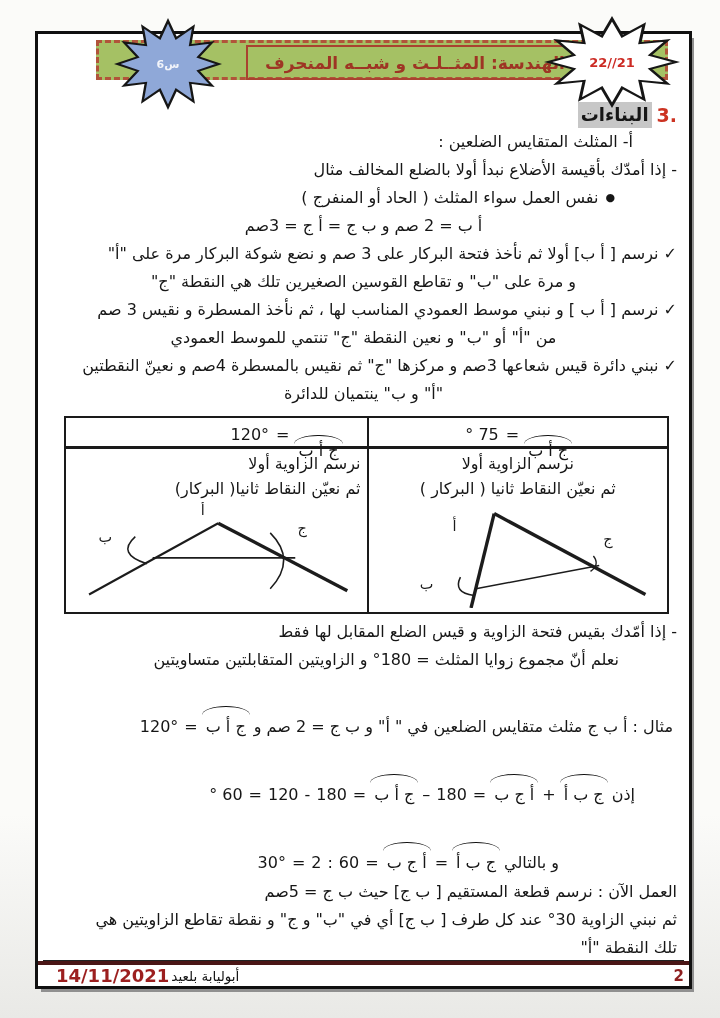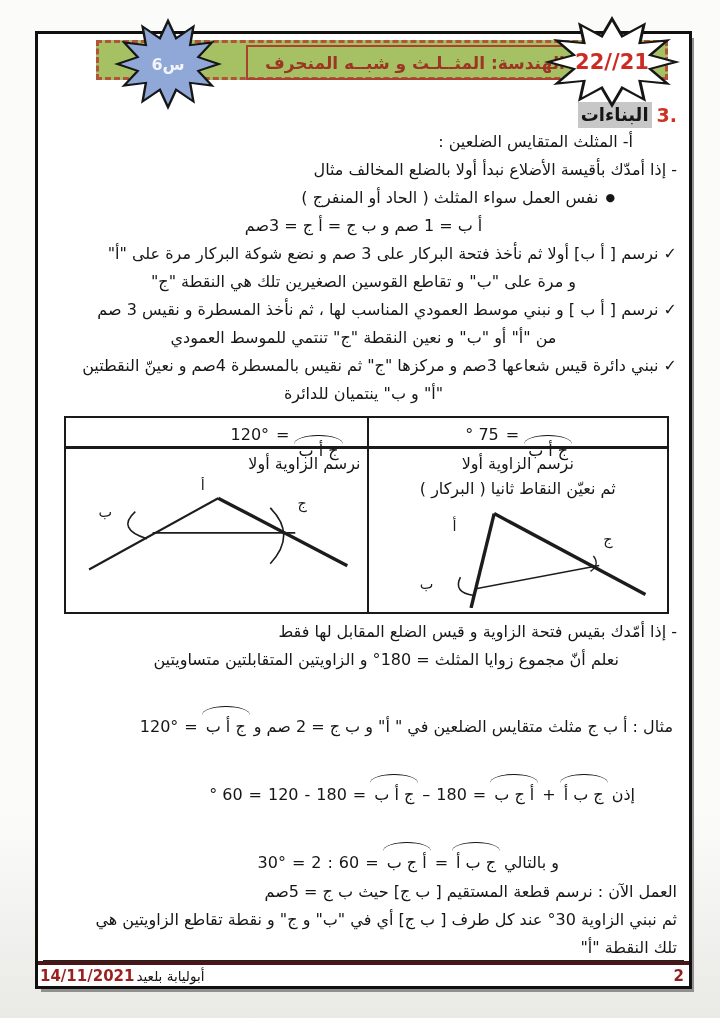--- a/index.html
+++ b/index.html
@@ -24,28 +24,28 @@
     border:2px solid #a94330;display:flex;align-items:center;justify-content:center;
   }
   .title-box span{
     direction:rtl;color:#9e3524;font-weight:bold;font-size:17px;white-space:nowrap;
   }
   .star{position:absolute;z-index:5;}
   .star svg{position:absolute;left:0;top:0;width:100%;height:100%;}
   .star-label{
     position:absolute;left:0;top:0;width:100%;height:100%;
     display:flex;align-items:center;justify-content:center;
-    font-weight:bold;font-size:16px;
+    font-weight:bold;font-size:11px;
   }
   .blue-star{left:76px;top:-16px;width:108px;height:92px;}
   .blue-star polygon{fill:#8fa8d8;stroke:#161616;stroke-width:2.2;}
   .blue-star .star-label{color:#f2f4fa;direction:rtl;}
   .white-star{left:506px;top:-18px;width:136px;height:92px;}
   .white-star polygon{fill:#ffffff;stroke:#161616;stroke-width:2.2;}
-  .white-star .star-label{color:#cc2b24;direction:ltr;font-size:21px;}
+  .white-star .star-label{color:#cc2b24;direction:ltr;font-size:13px;}
   
   .content{
     position:absolute;left:0;top:46px;right:0;bottom:30px;
     padding:0 12px 0 12px;direction:rtl;text-align:right;
     font-size:16px;overflow:hidden;
   }
   .heading{margin-top:22px;display:flex;direction:rtl;align-items:center;gap:5px;line-height:26px;}
   .hnum{color:#cc3322;font-weight:bold;font-size:19px;direction:ltr;}
   .htitle{background:#c7c7c7;font-weight:bold;font-size:18px;padding:0 3px;}
   .line{line-height:28px;white-space:nowrap;}
@@ -90,21 +90,21 @@
   .tri line,.tri path{stroke:#1c1c1c;fill:none;}
   .tri text{font-size:15px;fill:#1c1c1c;}
   
   .footer{
     position:absolute;left:0;right:0;bottom:0;height:25px;
     border-top:4px solid #4a1616;box-shadow:0 -6px 0 -5px #222;
     display:flex;direction:ltr;align-items:center;justify-content:space-between;
     padding:0 5px 0 2px;box-sizing:border-box;
   }
   .footer-left{display:flex;direction:ltr;align-items:center;gap:2px;}
-  .f-date{color:#9c1f1f;font-weight:bold;font-size:15px;direction:ltr;}
+  .f-date{color:#9c1f1f;font-weight:bold;font-size:18px;direction:ltr;margin-left:16px;}
   .f-name{color:#141414;font-size:13.5px;direction:rtl;font-weight:normal;}
   .f-page{color:#8e1f1f;font-weight:bold;font-size:15px;}
 </style>
 </head>
 <body>
 
 <div class="page">
 
   <div class="banner">
     <div class="title-box">
@@ -131,21 +131,21 @@
     <div class="heading">
       <span class="hnum">3.</span>
       <span class="htitle">البناءات</span>
     </div>
 
     <div class="line indent-a">أ-  المثلث المتقايس الضلعين :</div>
 
     <div class="line">- إذا أمدّك بأقيسة الأضلاع  نبدأ أولا بالضلع المخالف مثال</div>
 
     <div class="line bullet-line"><span class="bullet">●</span><span>نفس العمل سواء المثلث ( الحاد أو المنفرج )</span></div>
-    <div class="line centered">أ ب  = 1 صم و  ب ج =  أ ج = 3صم</div>
+    <div class="line centered">أ ب  = 2 صم و  ب ج =  أ ج = 3صم</div>
 
     <div class="line">✓ نرسم [ أ ب] أولا  ثم نأخذ فتحة البركار على 3 صم و نضع شوكة البركار مرة على "أ"</div>
     <div class="line centered">و مرة على "ب"  و تقاطع القوسين الصغيرين تلك هي النقطة "ج"</div>
 
     <div class="line">✓  نرسم [ أ ب ] و نبني موسط العمودي المناسب لها ، ثم نأخذ المسطرة و نقيس 3 صم</div>
     <div class="line centered">من "أ" أو "ب" و نعين النقطة "ج" تنتمي للموسط العمودي</div>
 
     <div class="line">✓ نبني دائرة قيس شعاعها 3صم و مركزها "ج" ثم نقيس بالمسطرة 4صم و نعينّ النقطتين</div>
     <div class="line centered">"أ" و ب" ينتميان للدائرة</div>
 
@@ -173,20 +173,21 @@
         </div>
       </div>
       <div class="gcol gcol-left">
         <div class="gth gth-start">
             <span class="fp hat">ج أ ب</span>
             <span class="fp">=</span>
             <span class="fp">120°</span>
           </div>
         <div class="gtd">
           <div class="cell-line c-right">نرسم الزاوية أولا</div>
+          <div class="cell-line c-right">ثم نعيّن النقاط ثانيا( البركار)</div>
           <svg class="tri" viewBox="0 0 300 110">
             <line x1="152" y1="22" x2="18" y2="96" stroke-width="2.2"></line>
             <line x1="152" y1="22" x2="286" y2="92" stroke-width="3.5"></line>
             <line x1="84" y1="58" x2="232" y2="58" stroke-width="1.6"></line>
             <path d="M 66 36 Q 46 54 78 64" stroke-width="1.6"></path>
             <path d="M 206 32 Q 234 60 206 90" stroke-width="1.6"></path>
             <text x="138" y="14">أ</text>
             <text x="42" y="42">ب</text>
             <text x="244" y="32">ج</text>
           </svg>

